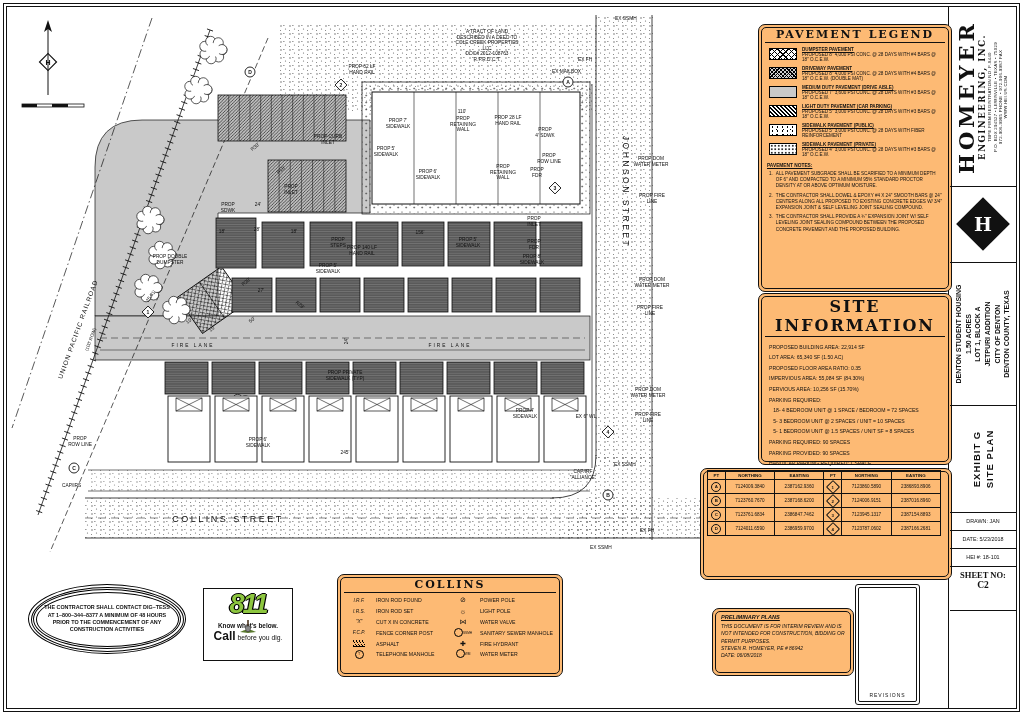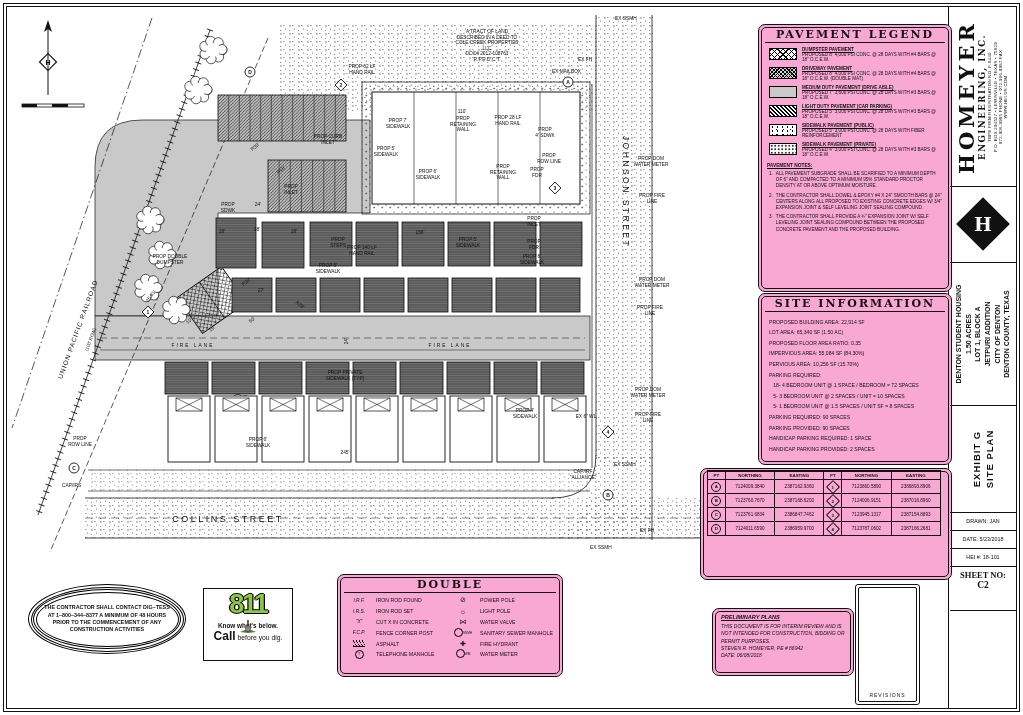--- a/index.html
+++ b/index.html
@@ -3,21 +3,21 @@
 <meta charset="utf-8">
 <style>
   html,body{margin:0;padding:0;background:#e8e8e8;}
   .sheet{position:relative;width:1023px;height:715px;background:#fff;overflow:hidden;
          font-family:"Liberation Sans",sans-serif;color:#111;}
   .frame1{position:absolute;inset:3px;border:1px solid #111;pointer-events:none;}
   .frame2{position:absolute;inset:6px;border:1px solid #111;pointer-events:none;}
   .vline-title{position:absolute;left:948px;top:6px;width:2px;height:703px;border-left:1.3px solid #111;}
 
   
-  .panel{position:absolute;background:#f9a8d4;border:1.2px solid #111;border-radius:7px;}
+  .panel{position:absolute;background:#fdba74;border:1.2px solid #111;border-radius:7px;}
   .panel::before{content:"";position:absolute;inset:2px;border:0.8px solid #111;border-radius:5px;pointer-events:none;}
   .panel-title{font-family:"DejaVu Serif",serif;font-weight:bold;text-align:center;
                letter-spacing:2px;border-bottom:1px solid #111;margin:3px 6px 2px 6px;padding-bottom:1px;}
 
   
   #pavement-legend{left:758px;top:24px;width:192px;height:266px;font-size:4.6px;}
   #pavement-legend .panel-title{font-size:11px;}
   .pv-item{display:flex;gap:5px;margin:4px 8px 0 10px;}
   .sw{width:26px;height:10px;border:0.8px solid #000;flex:none;margin-top:1px;background:#fff;}
   .sw-dumpster{background-image:repeating-linear-gradient(45deg,#000 0 0.9px,transparent 0.9px 4px),repeating-linear-gradient(-45deg,#000 0 0.9px,transparent 0.9px 4px);}
@@ -26,21 +26,21 @@
   .sw-light{background-image:repeating-linear-gradient(45deg,#000 0 1.1px,transparent 1.1px 2.8px);}
   .sw-swpublic{background-image:radial-gradient(#000 0.7px,transparent 0.8px),radial-gradient(#000 0.5px,transparent 0.6px);background-size:5px 4px,7px 5px;background-position:0 0,3px 2px;}
   .sw-swprivate{background-image:radial-gradient(#000 0.6px,transparent 0.7px);background-size:3.5px 3.5px;}
   .pv-name{font-weight:bold;text-decoration:underline;}
   .pv-notes-title{font-weight:bold;text-decoration:underline;margin:6px 8px 0 8px;font-size:4.8px;}
   .pv-note{display:flex;gap:3px;margin:3px 8px 0 10px;line-height:1.35;}
   .pv-note b{font-weight:normal;}
 
   
   #site-info{left:758px;top:293px;width:192px;height:170px;font-size:5.1px;}
-  #site-info .panel-title{font-size:11px;}
+  #site-info .panel-title{font-size:16px;}
   .si-line{margin:0 0 0 10px;padding-top:4.6px;white-space:pre;}
 
   
   #design-points{left:700px;top:468px;width:250px;height:110px;}
   #design-points .panel-title{font-size:11.5px;margin-bottom:0;}
   .dp-table{width:234px;margin:1px 6px;border-collapse:collapse;font-size:4.6px;}
   .dp-table th,.dp-table td{border:0.8px solid #111;text-align:center;padding:1.5px 0;}
   .dp-table th{font-size:4.4px;}
   .pt-mark{display:inline-flex;align-items:center;justify-content:center;width:8px;height:8px;
            border:0.9px solid #111;font-size:4.4px;font-weight:bold;}
@@ -76,21 +76,21 @@
   
   #dig-oval{position:absolute;left:28px;top:584px;width:158px;height:70px;}
   .ring{position:absolute;border:1px solid #000;border-radius:50%;}
   .r0{inset:0;} .r1{inset:2.5px;} .r2{inset:5px;} .r3{inset:7.5px;}
   .dig-text{position:absolute;inset:12px 16px;display:flex;align-items:center;justify-content:center;
             text-align:center;font-size:5.4px;font-weight:bold;line-height:1.35;}
 
   
   #call811{position:absolute;left:203px;top:588px;width:88px;height:71px;border:1.4px solid #111;
            background:#fff;text-align:center;}
-  .n811{font-size:27px;font-weight:bold;color:#8dc63f;line-height:30px;letter-spacing:-2px;
+  .n811{font-size:27px;font-weight:bold;font-style:italic;color:#8dc63f;line-height:30px;letter-spacing:-2px;
         text-shadow:-1.2px 0 #000,1.2px 0 #000,0 -1.2px #000,0 1.2px #000;}
   .l811a{font-size:6.4px;font-weight:bold;margin-top:3px;}
   .l811b{font-size:6.8px;} .l811b b{font-size:12px;}
   .shovel{position:absolute;left:50%;top:30px;transform:translateX(-50%);}
 
   
   .tb-sec{position:absolute;left:950px;width:66px;border-bottom:1.2px solid #111;overflow:hidden;}
   .rotwrap{position:absolute;left:50%;top:50%;transform:translate(-50%,-50%) rotate(-90deg);
            display:flex;flex-direction:column;align-items:center;justify-content:center;text-align:center;}
   .firm-name{font-family:"DejaVu Serif",serif;font-weight:bold;font-size:21px;letter-spacing:4px;line-height:20px;}
@@ -678,21 +678,21 @@
                 <span>4</span>
               </span></td>
             <td>7123787.0602</td>
             <td>2387166.2681</td>
           </tr>
         </tbody>
     </table>
   </div>
 
   <div class="panel" id="legend-box">
-    <div class="panel-title">DOUBLE</div>
+    <div class="panel-title">COLLINS</div>
     <div class="lg-cols">
       <div class="lg-col" id="lg-left">
           <div class="lg-row">
             <span class="lg-sym">I.R.F.</span>
             <span>IRON ROD FOUND</span>
           </div>
           <div class="lg-row">
             <span class="lg-sym">I.R.S.</span>
             <span>IRON ROD SET</span>
           </div>

